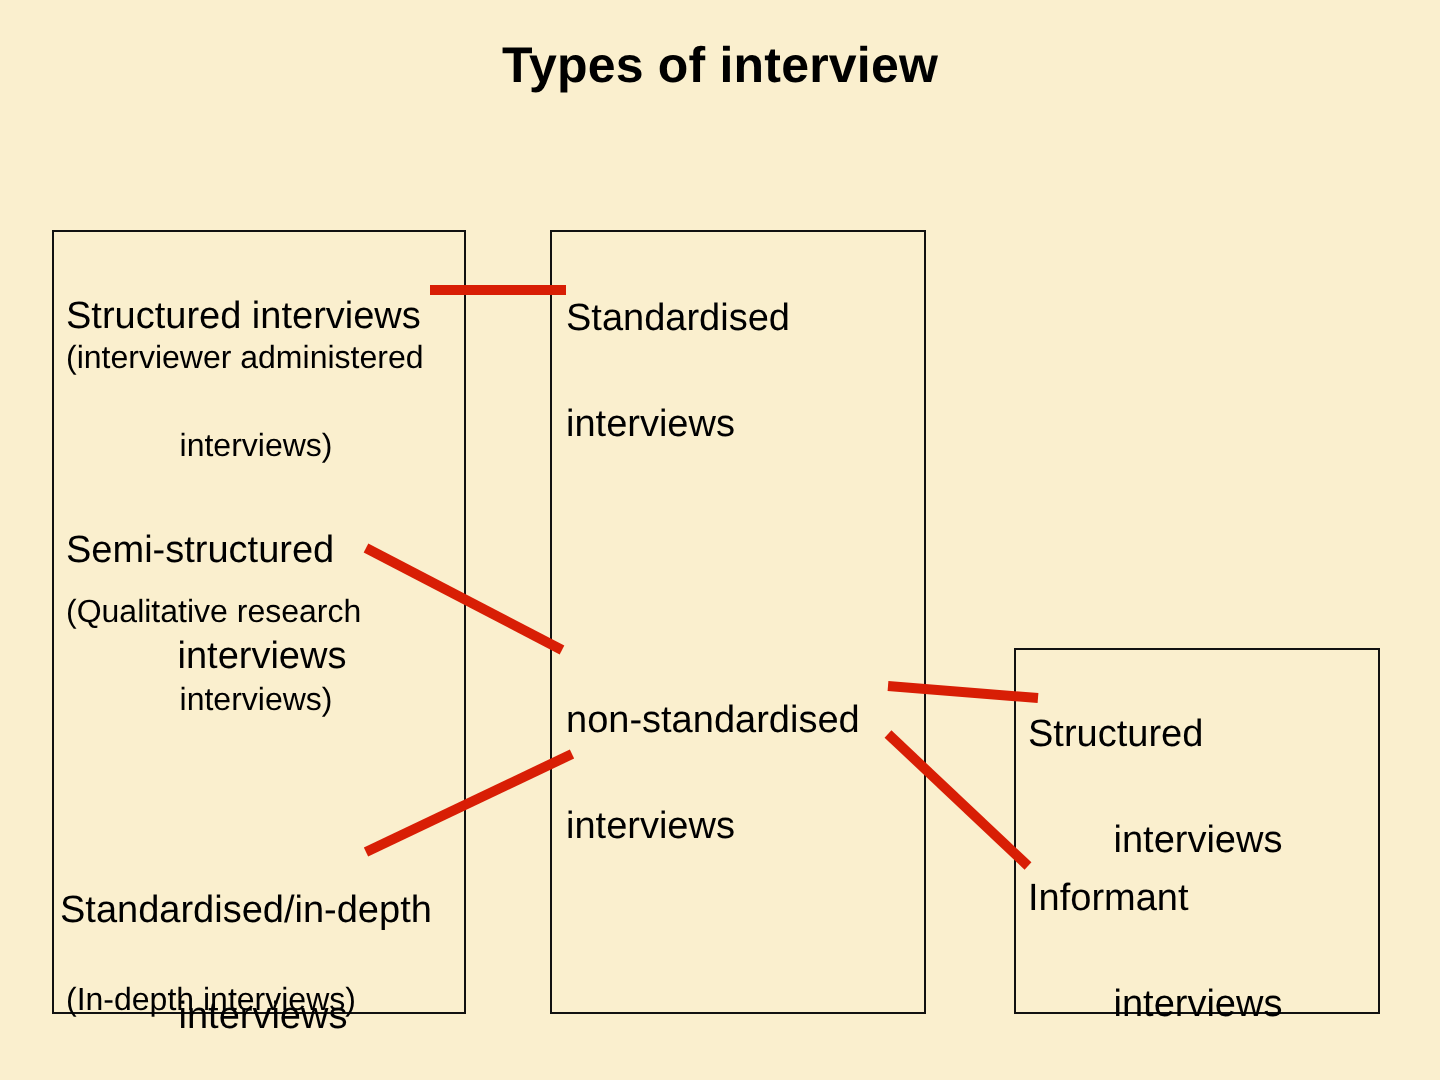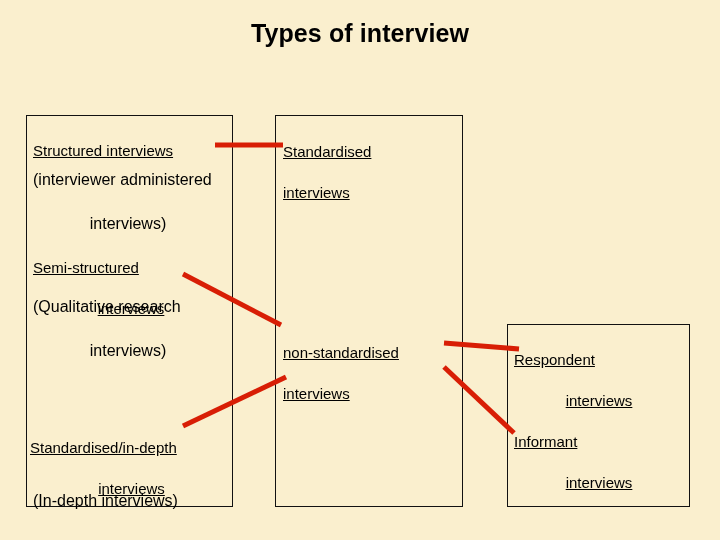--- a/index.html
+++ b/index.html
@@ -44,24 +44,23 @@
   #box-left   { left: 26px;  top: 115px; width: 207px; height: 392px; }
   #box-middle { left: 275px; top: 115px; width: 188px; height: 392px; }
   #box-right  { left: 507px; top: 324px; width: 183px; height: 183px; }
 
   
   .tblock {
     position: absolute;
     box-sizing: border-box;
   }
   .head {
-    font-size: 15px;
+    font-size: 19px;
     line-height: 1.38;
     white-space: pre-line;
-    text-decoration: underline;
   }
   .sub {
     font-size: 16px;
     line-height: 1.38;
     white-space: pre-line;
   }
 
   
   #t-structured      { left: 33px;  top: 120px;  width: 196px; }
   #t-structured-sub  { left: 33px;  top: 147px;  width: 190px; text-align: center; }
@@ -144,21 +143,21 @@
     <span class="l1">Standardised</span>
     <span class="l2">interviews</span>
   </div>
 
   <div class="tblock head" id="t-nonstandardised">
     <span class="l1">non-standardised</span>
     <span class="l2">interviews</span>
   </div>
 
   <div class="tblock head" id="t-respondent">
-    <span class="l1">Respondent</span>
+    <span class="l1">Structured</span>
     <span class="l2">interviews</span>
   </div>
 
   <div class="tblock head" id="t-informant">
     <span class="l1">Informant</span>
     <span class="l2">interviews</span>
   </div>
 
   <svg id="connectors" viewBox="0 0 720 540" width="720" height="540">
       <line x1="215" y1="145" x2="283" y2="145" stroke="#d81e05" stroke-width="5" stroke-linecap="butt"></line>

